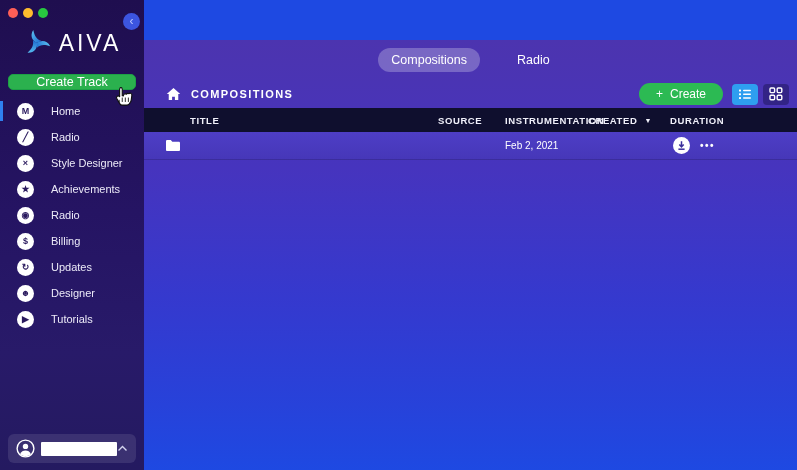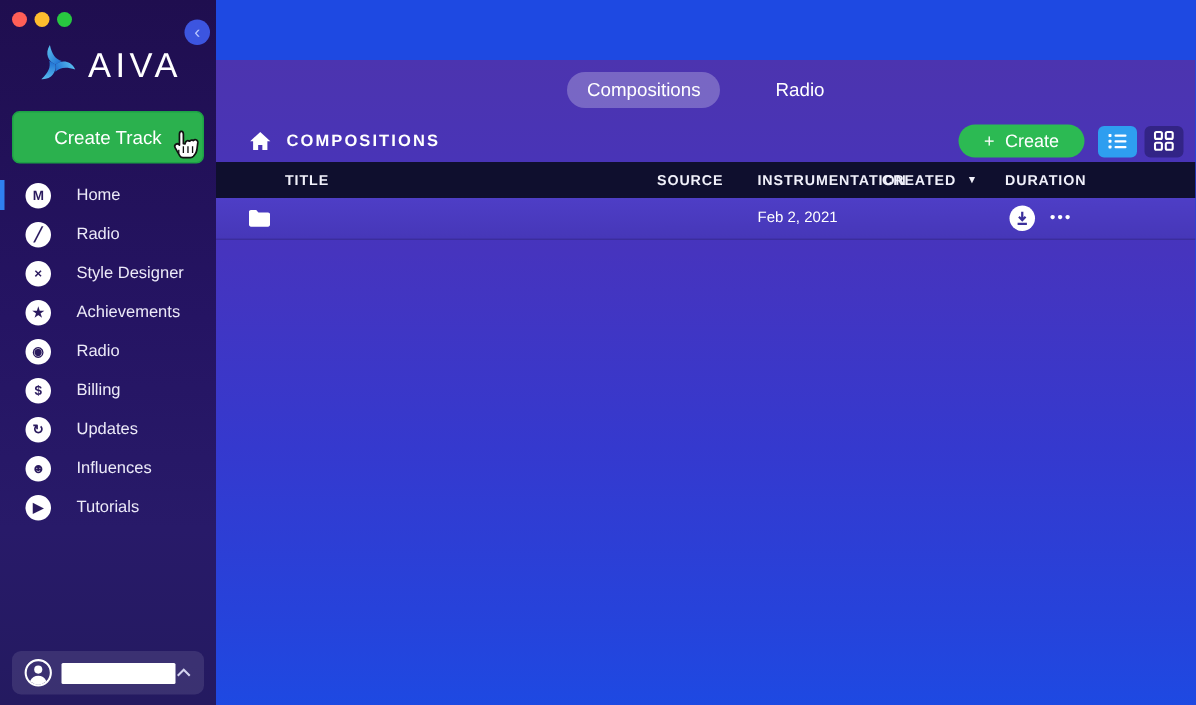--- a/index.html
+++ b/index.html
@@ -18,21 +18,21 @@
   .tl.yellow { background:#febc2e; }
   .tl.green { background:#28c840; }
   .collapse {
     position:absolute; top:13px; left:123px; width:17px; height:17px; border:none;
     border-radius:50%; background:#3c55e0; color:#bcc8ff; font-size:12px; line-height:15px;
     text-align:center; cursor:pointer; padding:0; font-family:inherit;
   }
   .brand { margin-top:25px; display:flex; align-items:center; justify-content:center; gap:8px; height:36px; }
   .brand-text { font-size:23px; letter-spacing:3px; font-weight:400; color:#fff; }
   .create-track {
-    display:block; margin:13px 8px 0 8px; width:128px; height:35px;
+    display:block; margin:13px 8px 0 8px; width:128px; height:16px;
     background:#2bb14e; border:1px solid #1da146; border-radius:5px;
     color:#fff; font-size:12.5px; font-family:inherit; cursor:pointer;
   }
   .nav { margin-top:8px; }
   .nav-item { position:relative; height:26px; display:flex; align-items:center; padding-left:17px; gap:17px; cursor:pointer; }
   .nav-item.active::before {
     content:""; position:absolute; left:0; top:3px; width:3px; height:20px; background:#2f80f0;
   }
   .nav-ic {
     width:17px; height:17px; border-radius:50%; background:#fff; color:#2a1a5e;
@@ -152,21 +152,21 @@
       <div class="nav-item">
         <span class="nav-ic">$</span>
         <span class="nav-label">Billing</span>
       </div>
       <div class="nav-item">
         <span class="nav-ic">↻</span>
         <span class="nav-label">Updates</span>
       </div>
       <div class="nav-item">
         <span class="nav-ic">☻</span>
-        <span class="nav-label">Influences</span>
+        <span class="nav-label">Designer</span>
       </div>
       <div class="nav-item">
         <span class="nav-ic">▶</span>
         <span class="nav-label">Tutorials</span>
       </div>
     </nav>
 
     <div class="user-pill">
       <svg width="19" height="19" viewBox="0 0 19 19">
         <circle cx="9.5" cy="9.5" r="8.4" fill="none" stroke="#fff" stroke-width="1.4"></circle>

